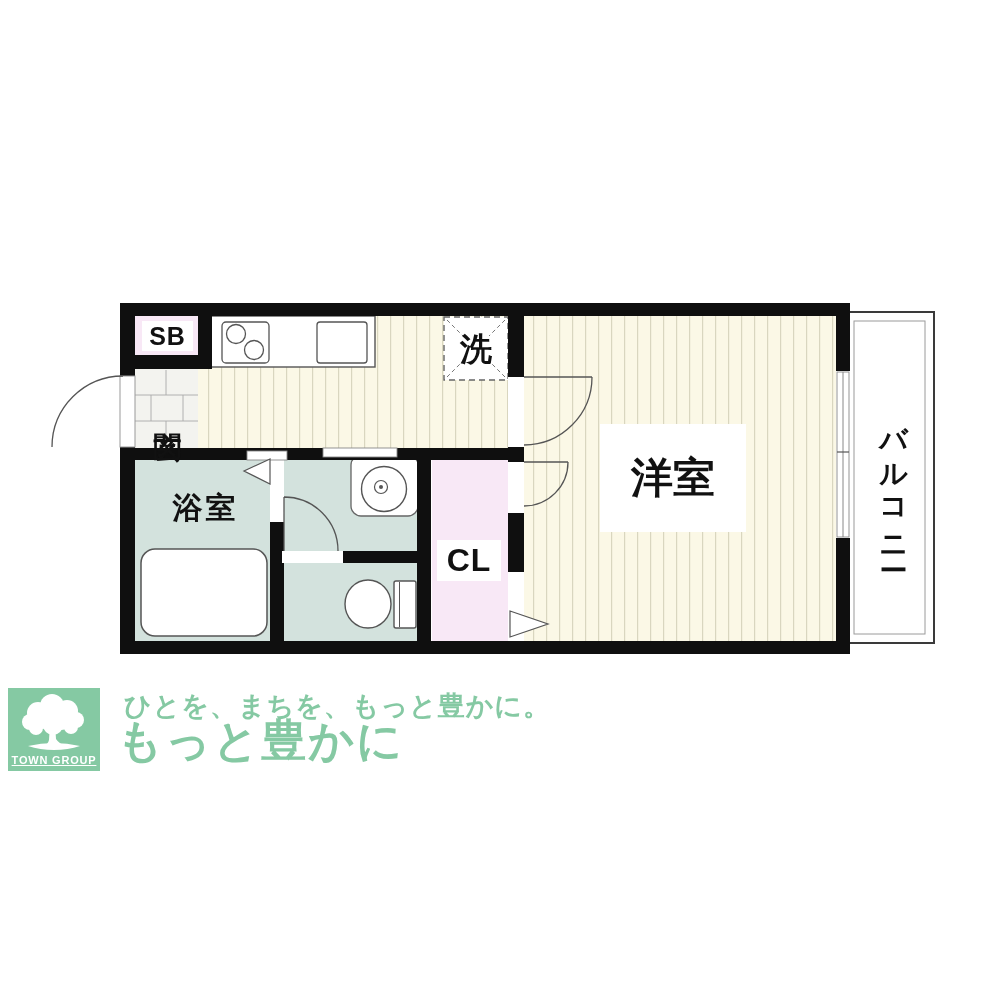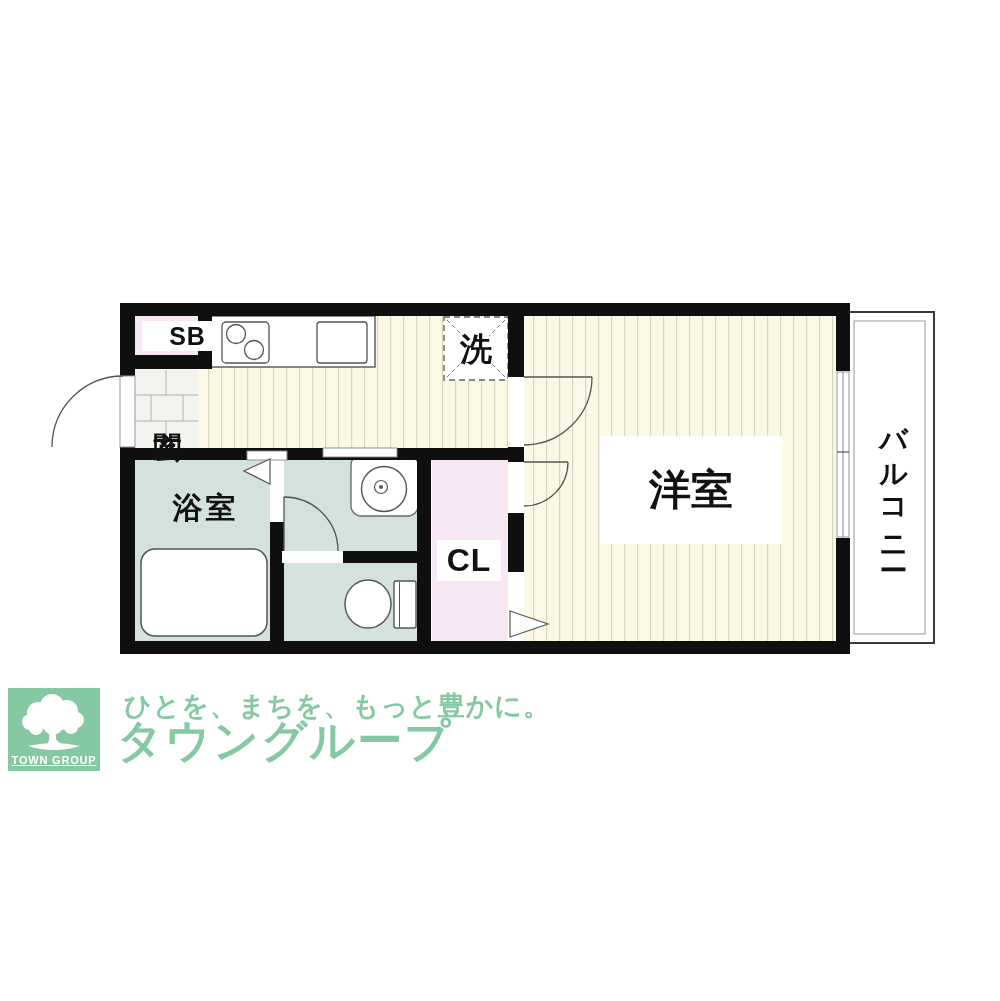--- a/index.html
+++ b/index.html
@@ -3,28 +3,28 @@
 <meta charset="utf-8">
 <style>
   html,body{margin:0;padding:0;background:#ffffff;}
   .canvas{
     position:relative;width:1000px;height:1001px;background:#ffffff;overflow:hidden;
     font-family:"Liberation Sans","DejaVu Sans",sans-serif;color:#111;
   }
   .plan-svg{position:absolute;left:0;top:0;}
   .lbl{position:absolute;color:#111;white-space:nowrap;}
   .lbl-box{background:#ffffff;display:flex;align-items:center;justify-content:center;}
-  .lbl-sb{left:142px;top:321px;width:51px;height:30px;font-size:25px;font-weight:700;letter-spacing:1px;padding-left:20px;}
+  .lbl-sb{left:142px;top:321px;width:51px;height:30px;font-size:25px;font-weight:700;letter-spacing:1px;}
   .lbl-genkan{left:150px;top:374px;width:36px;height:74px;font-size:28px;font-weight:600;
     writing-mode:vertical-rl;text-orientation:mixed;letter-spacing:2px;display:flex;justify-content:center;}
   .lbl-laundry{left:449px;top:331px;width:54px;height:37px;font-size:32px;font-weight:600;
     display:flex;align-items:center;justify-content:center;}
   .lbl-bath{left:158px;top:488px;width:95px;font-size:30px;font-weight:600;letter-spacing:3px;text-align:center;}
   .lbl-cl{left:437px;top:540px;width:64px;height:41px;font-size:32px;font-weight:700;letter-spacing:1px;}
-  .lbl-room{left:600px;top:436px;width:182px;height:108px;background:#ffffff;
+  .lbl-room{left:600px;top:424px;width:146px;height:108px;background:#ffffff;
     display:flex;flex-direction:column;align-items:center;justify-content:center;
     font-size:42px;font-weight:700;line-height:1.18;}
   .lbl-room .size{letter-spacing:3px;}
   .lbl-balcony{left:872px;top:368px;width:40px;height:232px;font-size:28px;font-weight:700;
     writing-mode:vertical-rl;text-orientation:mixed;letter-spacing:5px;display:flex;justify-content:center;}
   .logo-square{position:absolute;left:8px;top:688px;width:92px;height:83px;background:#85c9a3;}
   .logo-square svg{position:absolute;left:0;top:2px;}
   .logo-caption{position:absolute;left:0;bottom:5px;width:100%;text-align:center;
     color:#ffffff;font-size:11px;font-weight:700;letter-spacing:0.8px;text-decoration:underline;}
   .slogan{position:absolute;left:124px;top:688px;font-size:27px;letter-spacing:1px;color:#85c9a3;font-weight:600;}
@@ -166,15 +166,15 @@
           <circle cx="45" cy="35" r="10"></circle>
           <circle cx="63" cy="37" r="7"></circle>
         <circle cx="28" cy="38" r="7"></circle>
         <path d="M42 34 L41 50 Q40 55 34 57 L60 57 Q51 54 48 49 L47 34 Z"></path>
         <path d="M20 56 Q46 50 72 56 Q60 60 46 60 Q32 60 20 56 Z"></path>
       </g>
     </svg>
     <div class="logo-caption">TOWN GROUP</div>
   </div>
   <div class="slogan">ひとを、まちを、もっと豊かに。</div>
-  <div class="brand">タウングループ</div>
+  <div class="brand">もっと豊かに</div>
 
 </div>
 
 </body></html>

